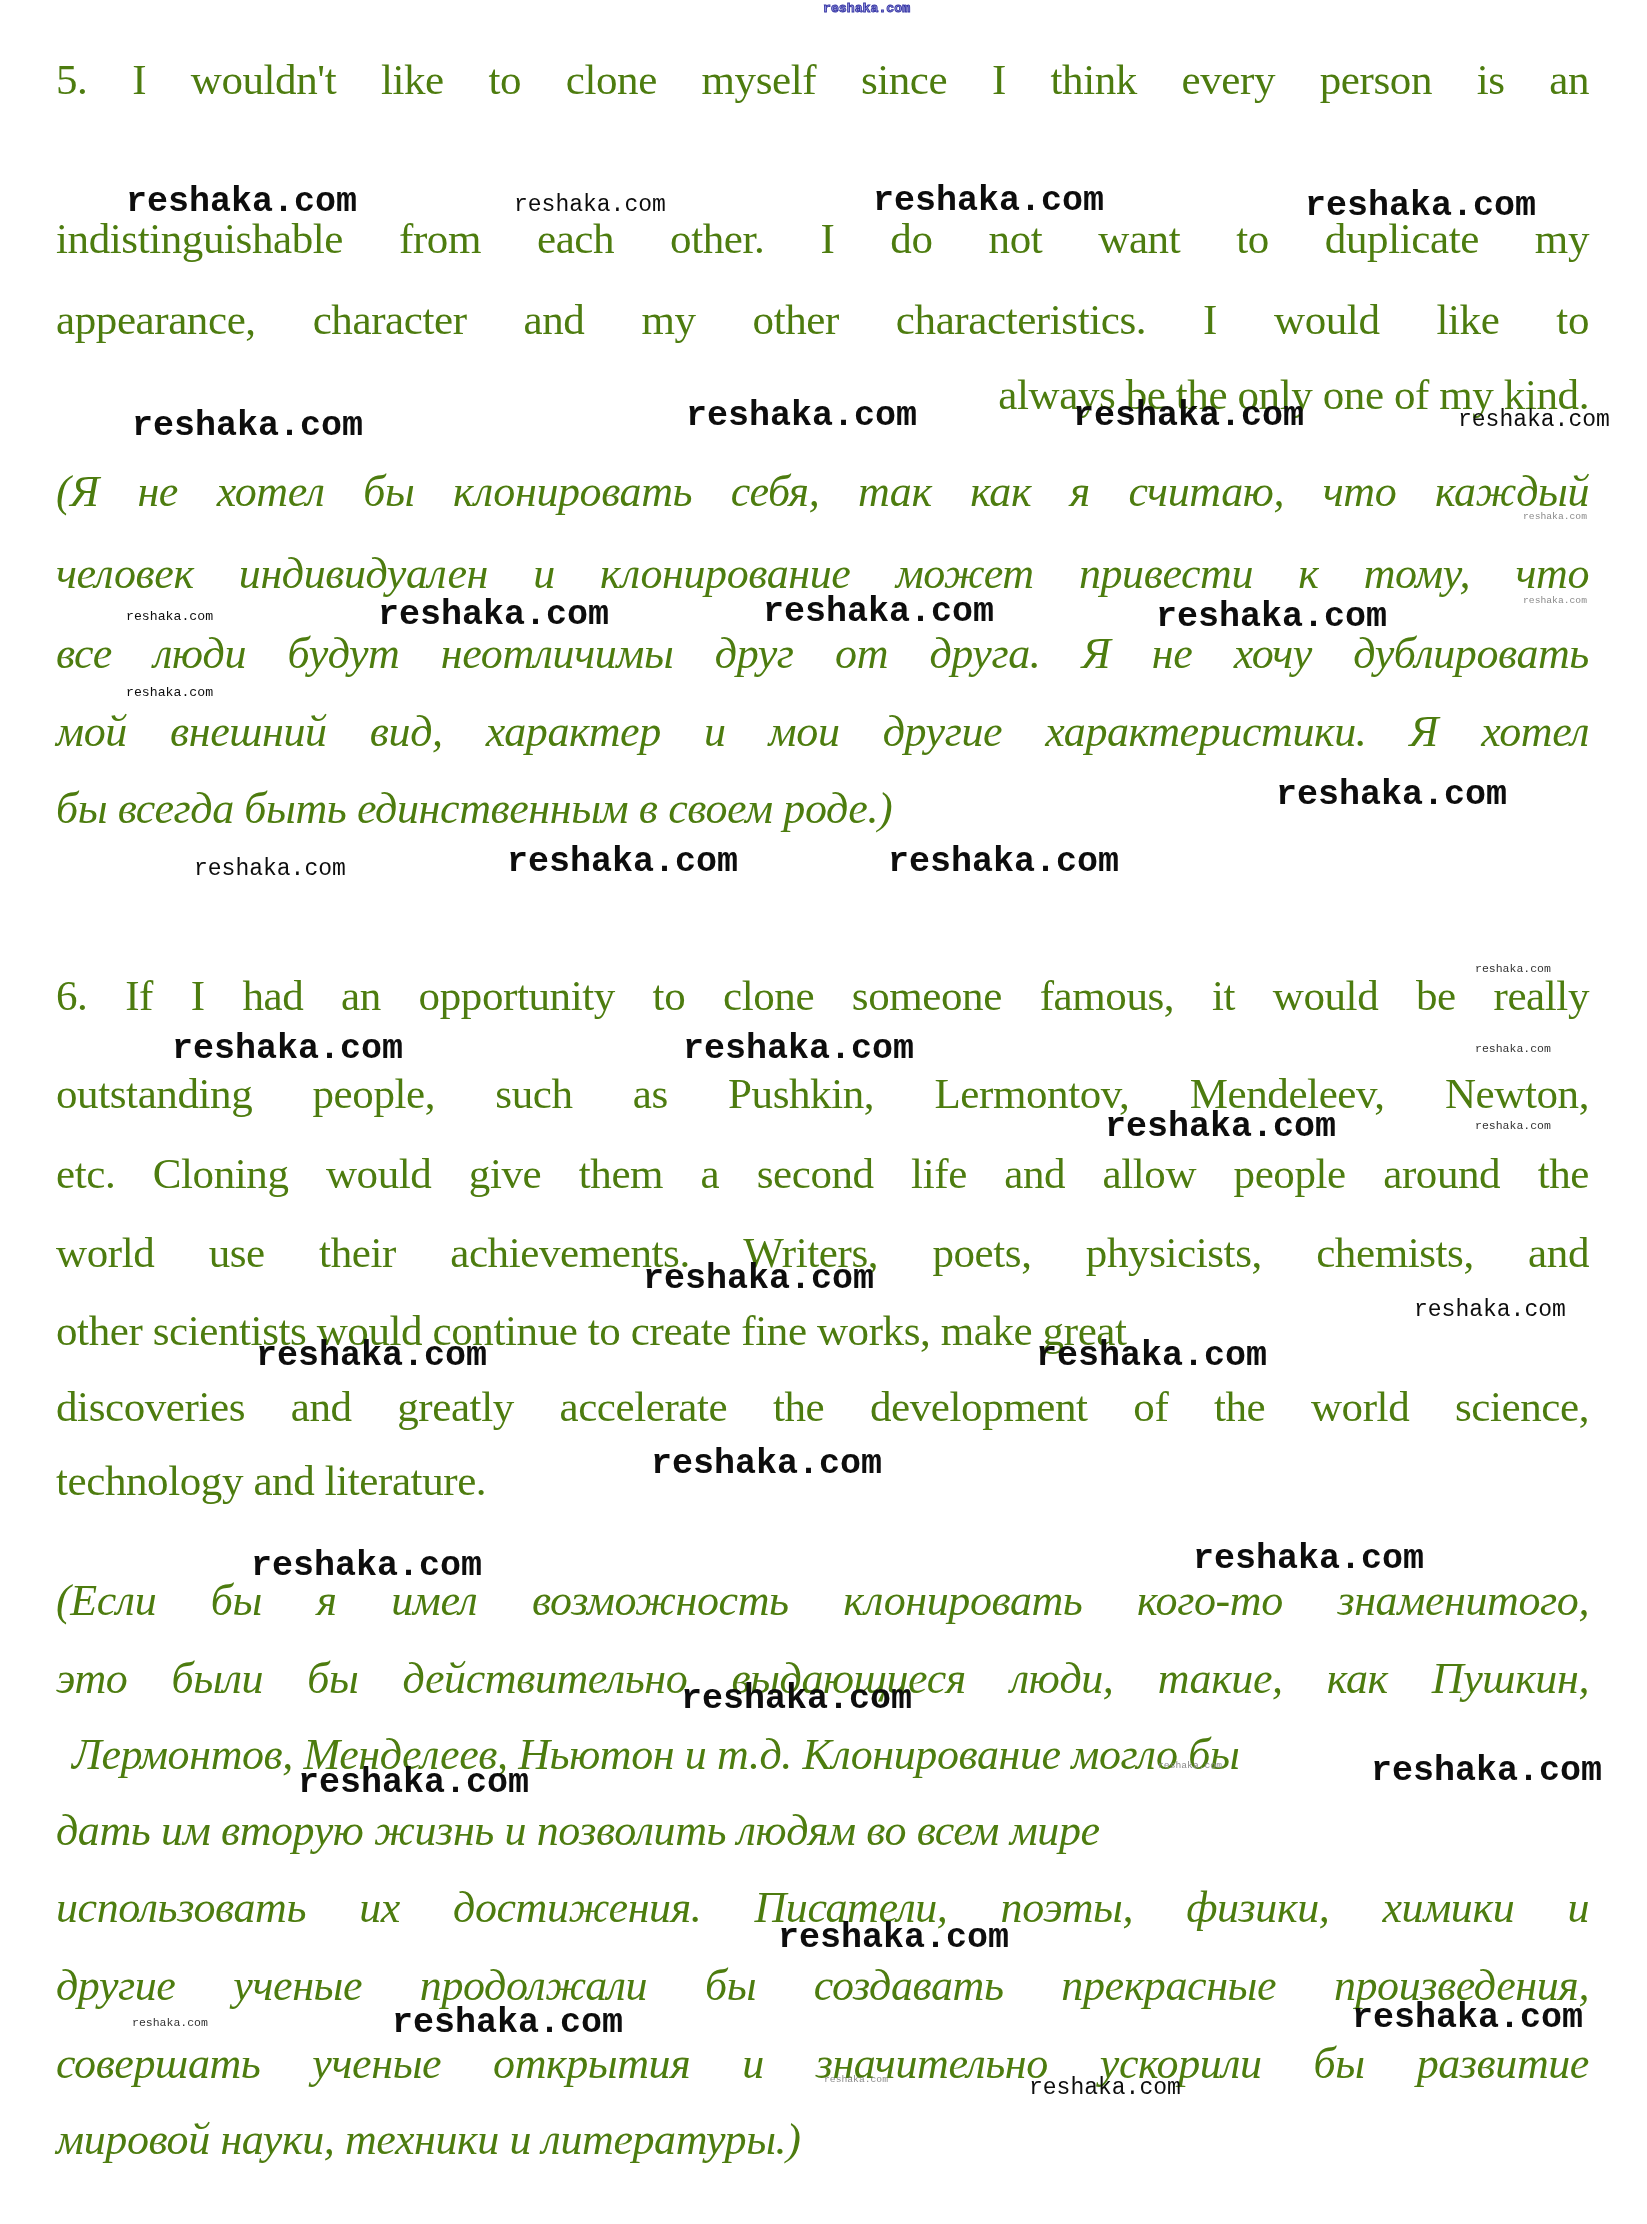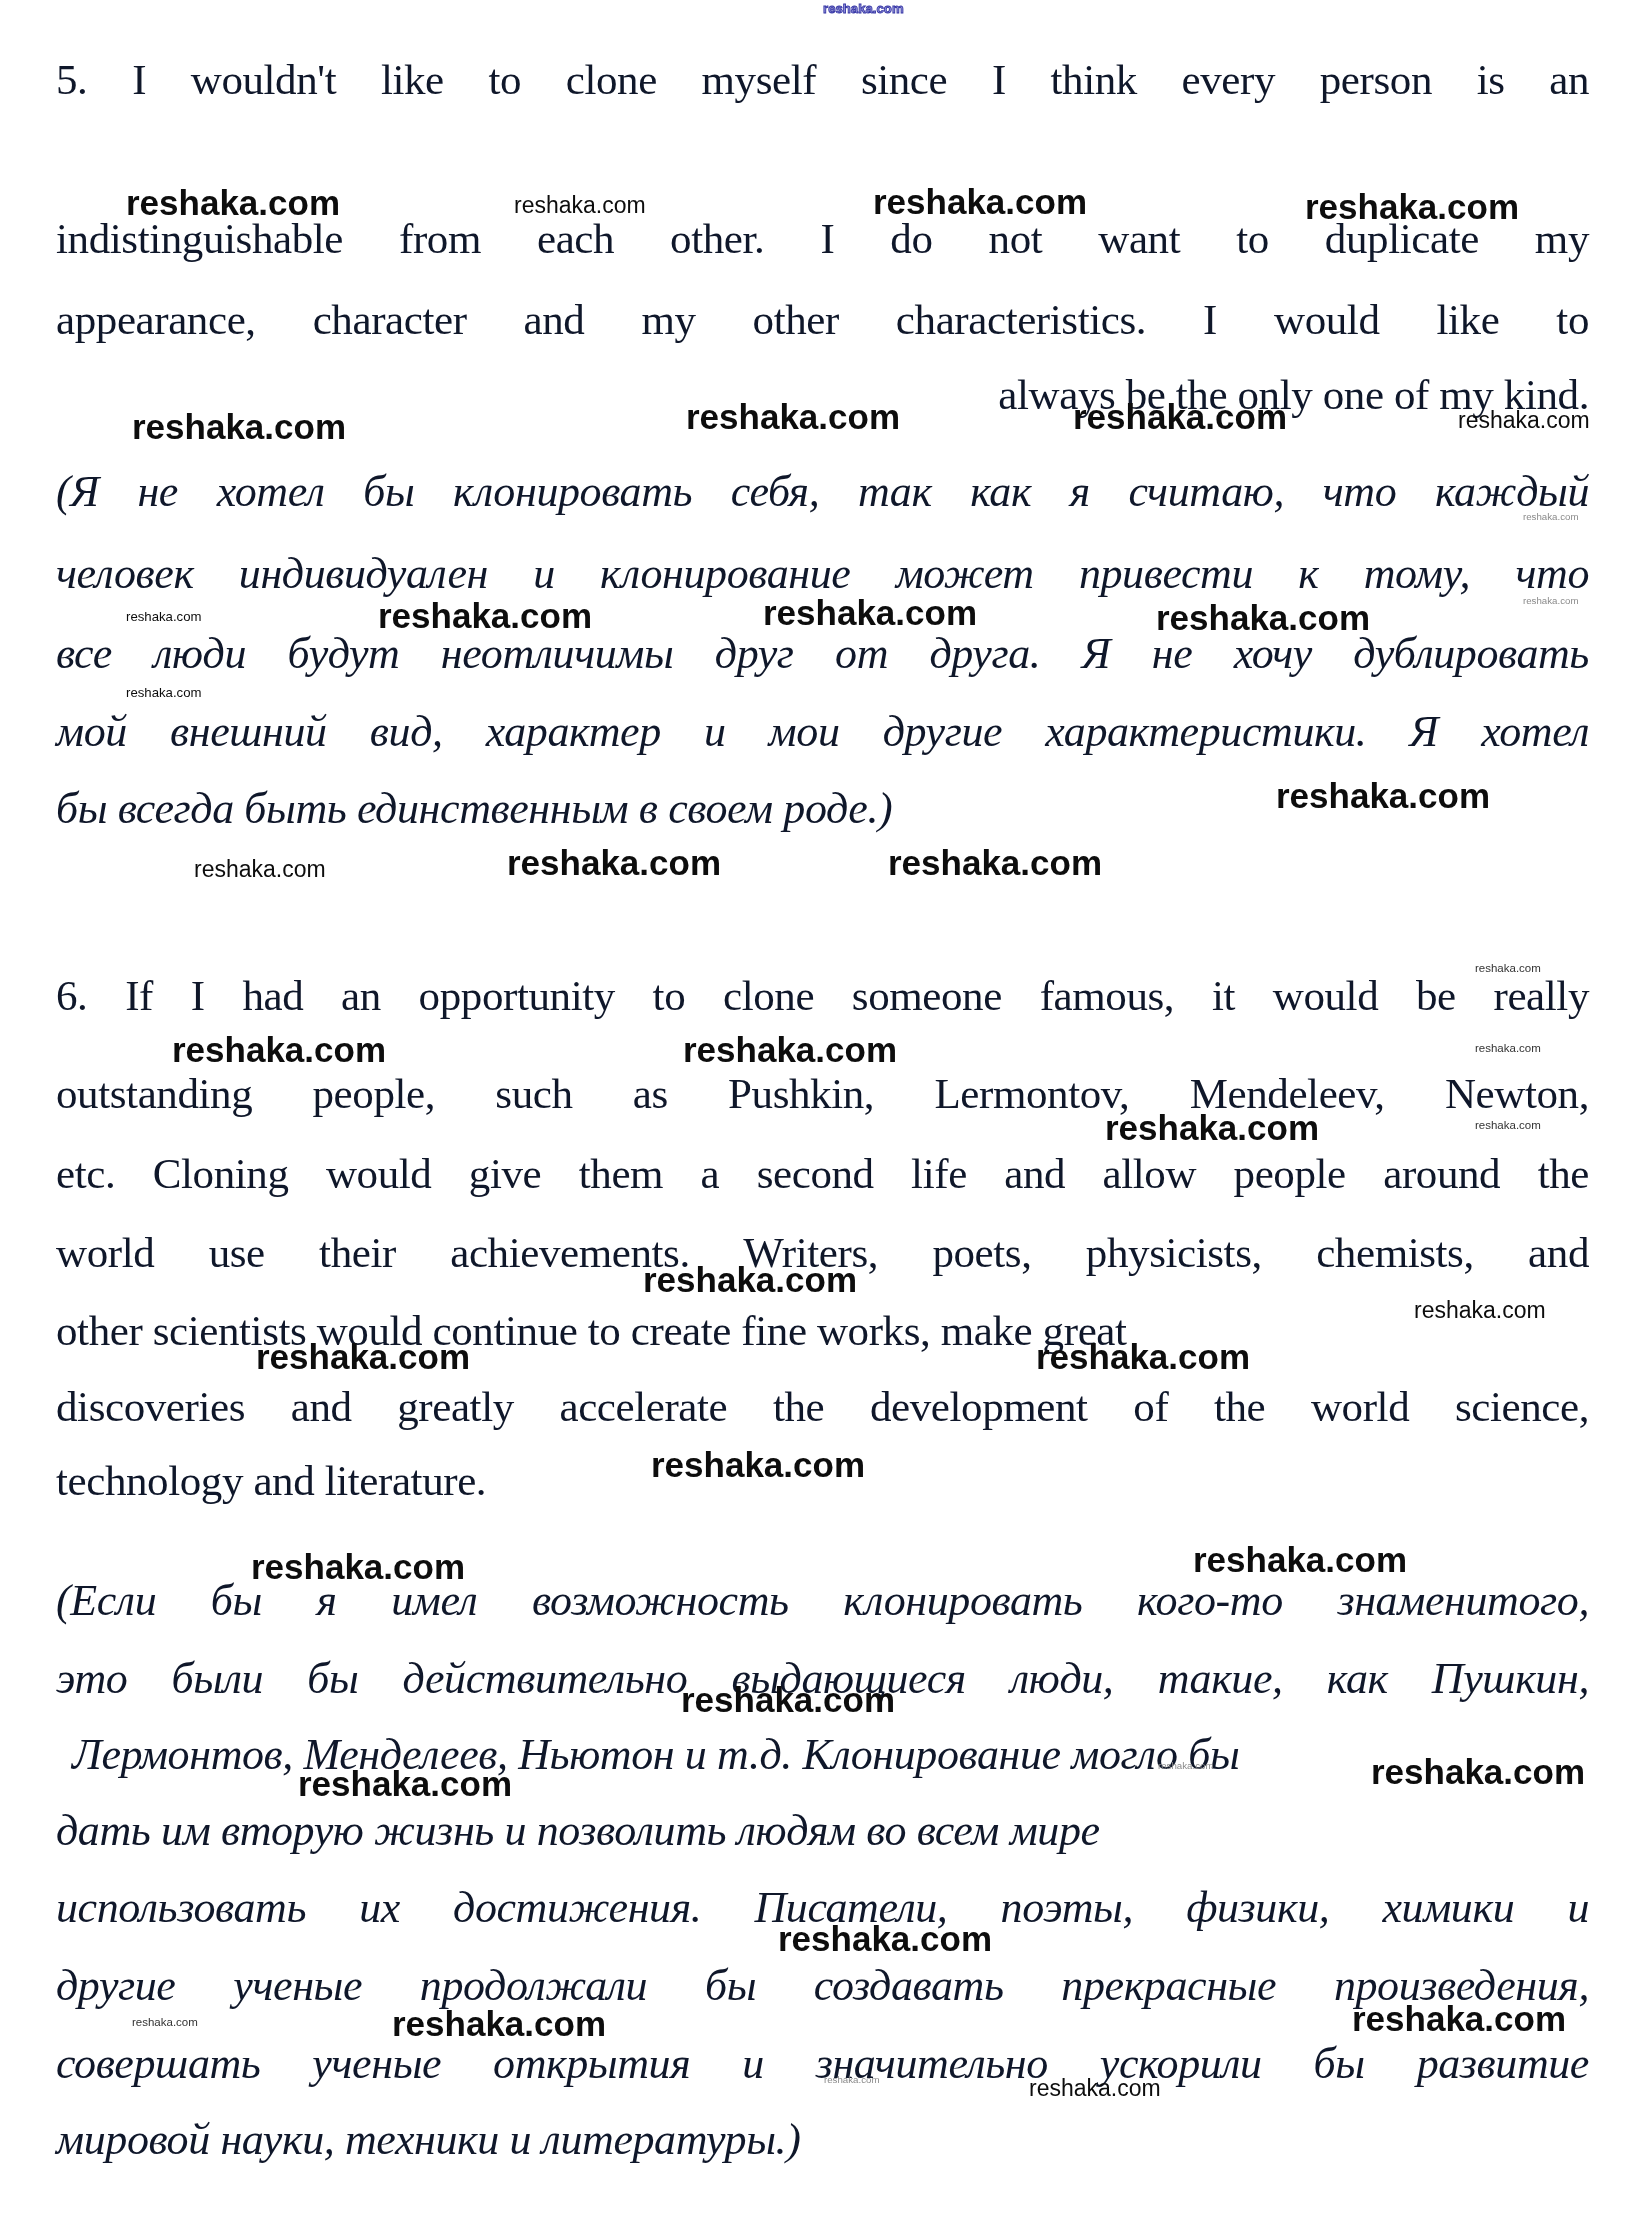--- a/index.html
+++ b/index.html
@@ -12,42 +12,42 @@
     width: 1648px;
     height: 2225px;
     background: #ffffff;
     overflow: hidden;
   }
   .line {
     position: absolute;
     left: 56px;
     width: 1533px;
     font-family: "Liberation Serif", serif;
-    color: #0f172a;
+    color: #4d7c0f;
     line-height: 1.1;
   }
   .line.en {
     font-size: 43px;
     letter-spacing: -0.4px;
   }
   .line.ru {
     font-size: 44px;
     font-style: italic;
     letter-spacing: -0.4px;
   }
   .line.justify {
     text-align: justify;
     text-align-last: justify;
   }
   .line.ragged {
     white-space: nowrap;
   }
   .wm {
     position: absolute;
-    font-family: Liberation Sans, sans-serif;
+    font-family: Liberation Mono, monospace;
     color: #0d0d0d;
     white-space: nowrap;
     line-height: 1;
     padding-left: 48px;
   }
   .wm.l  { font-size: 35px; font-weight: 700; }
   .wm.m  { font-size: 23px; font-weight: 400; }
   .wm.s  { font-size: 13.2px; font-weight: 400; }
   .wm.t  { font-size: 9.7px; font-weight: 400; color: #8a8a8a; }
   .wm.t2 { font-size: 11.5px; font-weight: 400; color: #333333; }

